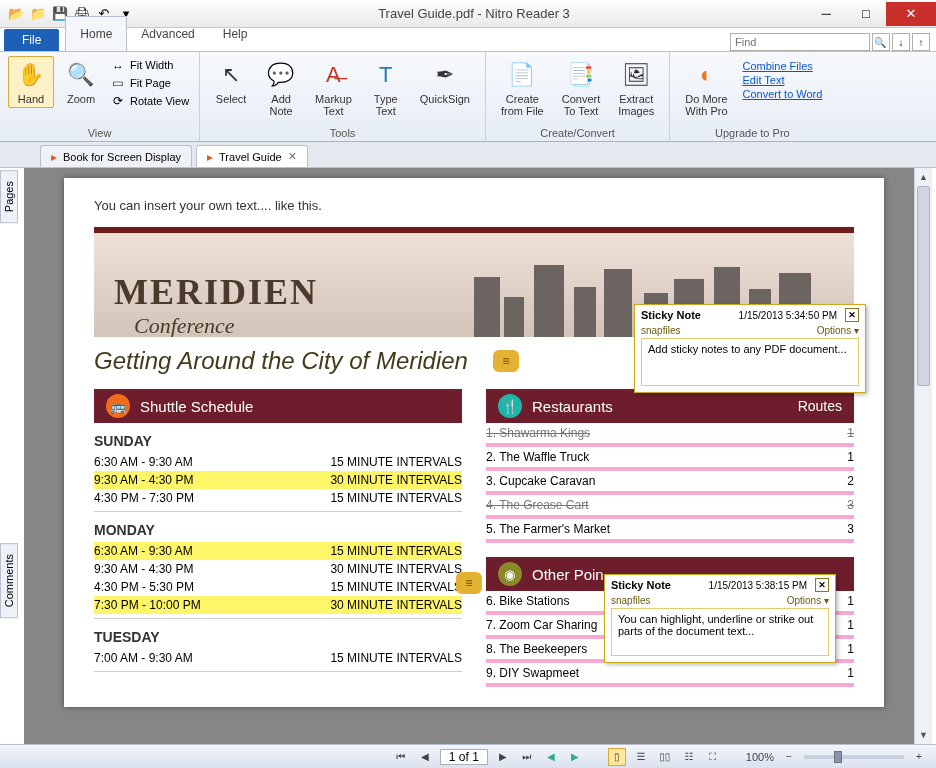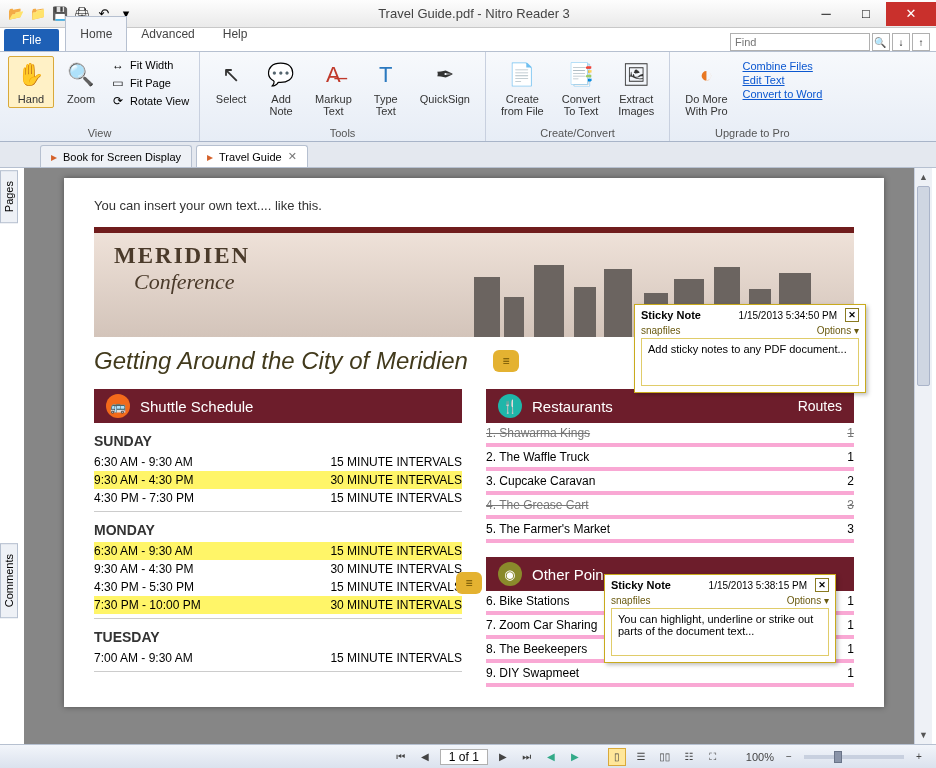--- a/index.html
+++ b/index.html
@@ -51,21 +51,21 @@
 .viewport { position: absolute; left: 24px; top: 168px; right: 4px; bottom: 24px; background: #868686; overflow: hidden; }
 .scroll-v { position: absolute; right: 0; top: 0; bottom: 0; width: 18px; background: #eef1f6; border-left: 1px solid #c8d0df; }
 .scroll-v .thumb { position: absolute; left: 2px; right: 2px; top: 18px; height: 200px; background: #cfd6e2; border: 1px solid #aab4c9; border-radius: 2px; }
 .scroll-v .arrow { height: 18px; display:flex; align-items:center; justify-content:center; font-size:9px; color:#555; cursor:pointer; }
 
 .page { position: absolute; left: 40px; top: 10px; width: 820px; background: #fff; box-shadow: 0 0 6px rgba(0,0,0,.4); padding: 20px 30px; }
 .insert-text { font-size: 13px; color: #333; margin-bottom: 14px; }
 
 .banner { position: relative; height: 110px; background: linear-gradient(#f0e3da,#d3c4ba); overflow: hidden; margin-bottom: 10px; }
 .banner::after { content:""; position:absolute; top:0; left:0; right:0; height:6px; background:#701c1c; }
-.banner-title { font-family: Georgia, serif; font-size: 23px; letter-spacing: 2px; color: #4a3a2a; padding: 16px 0 0 20px; font-weight:700; }
+.banner-title { font-family: Georgia, serif; font-size: 36px; letter-spacing: 2px; color: #4a3a2a; padding: 16px 0 0 20px; font-weight:700;margin-top:28px; }
 .banner-sub { font-family: Georgia, serif; font-style: italic; font-size: 22px; color: #4a3a2a; padding-left: 40px; }
 .skyline { position:absolute; right:0; bottom:0; width:400px; height:80px; }
 .skyline div { position:absolute; bottom:0; background:#6b6460; }
 
 .main-heading { font-family: Georgia, serif; font-style: italic; font-size: 24px; color: #423a1c; margin: 10px 0 14px; display:flex; align-items:center; gap:25px; }
 .callout-ico { width:26px; height:22px; background:#e4b231; border-radius:6px; display:flex; align-items:center; justify-content:center; color:#6a4e00; font-size:12px; }
 
 .columns { display: flex; gap: 24px; }
 .col { flex: 1; }
 

